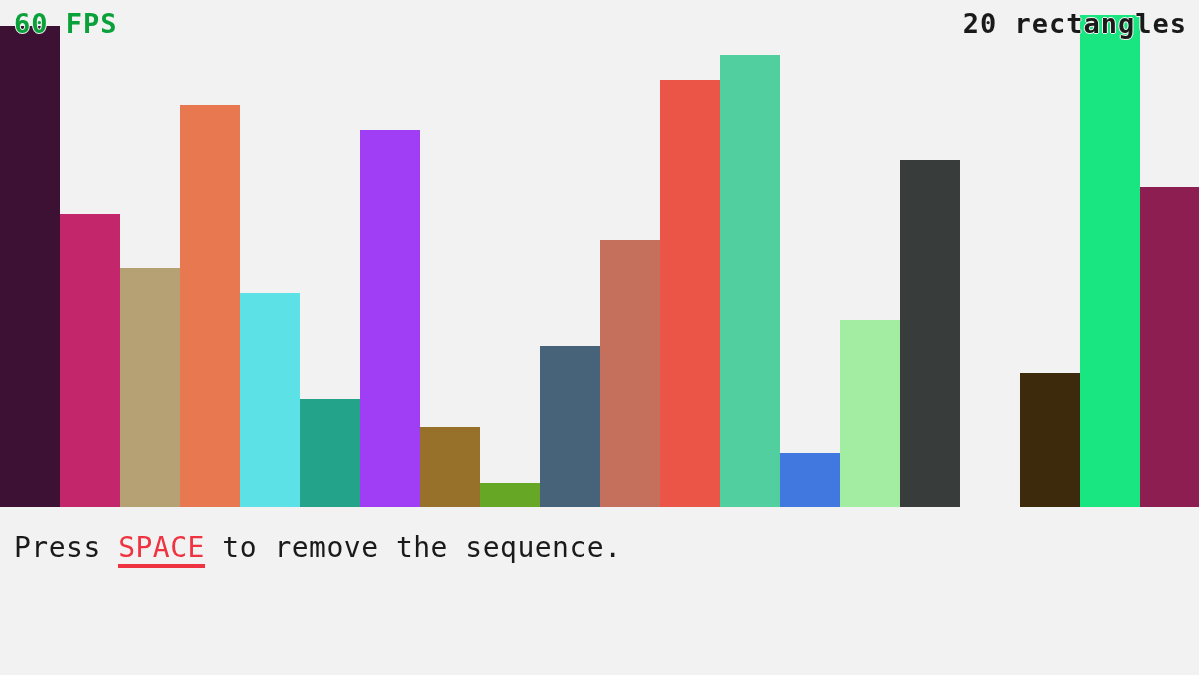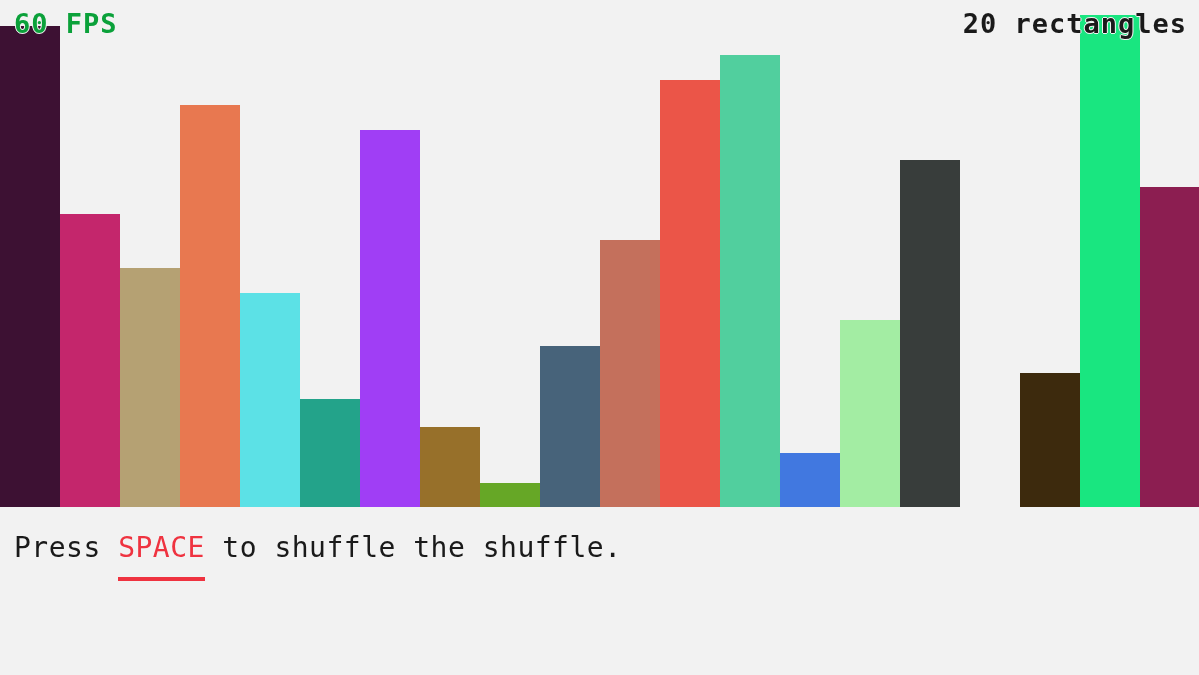--- a/index.html
+++ b/index.html
@@ -79,21 +79,21 @@
     font-family: "DejaVu Sans Mono", "Liberation Mono", monospace;
     font-size: 28px;
     line-height: 48px;
     color: #1a1a1a;
     letter-spacing: 0.5px;
     white-space: pre;
   }
   .key {
     color: #ef3340;
     border-bottom: 4px solid #ef3340;
-    padding-bottom: 13px;
+    padding-bottom: 0;
   }
 </style>
 </head>
 <body>
 
 <div id="app">
 
   <div id="chart-canvas">
 
   <div class="bar" style="left: 0px; width: 60px; height: 481px; background: rgb(61, 17, 51);"></div>
@@ -116,16 +116,16 @@
       <div class="bar" style="left: 1080px; width: 60px; height: 492px; background: rgb(25, 230, 128);"></div>
       <div class="bar" style="left: 1140px; width: 60px; height: 320px; background: rgb(140, 30, 81);"></div>
     </div>
 
   <div class="hud" id="fps-counter">60 FPS</div>
 
   <div class="hud" id="rect-count">20 rectangles</div>
 
   <div id="instructions">
 
-  <div class="instruction-line"><span>Press </span><span class="key">SPACE</span><span> to shuffle the shuffle.</span></div>
+  <div class="instruction-line"><span>Press </span><span class="key">SPACE</span><span> to remove the sequence.</span></div>
     </div>
 
 </div>
 
 </body></html>

